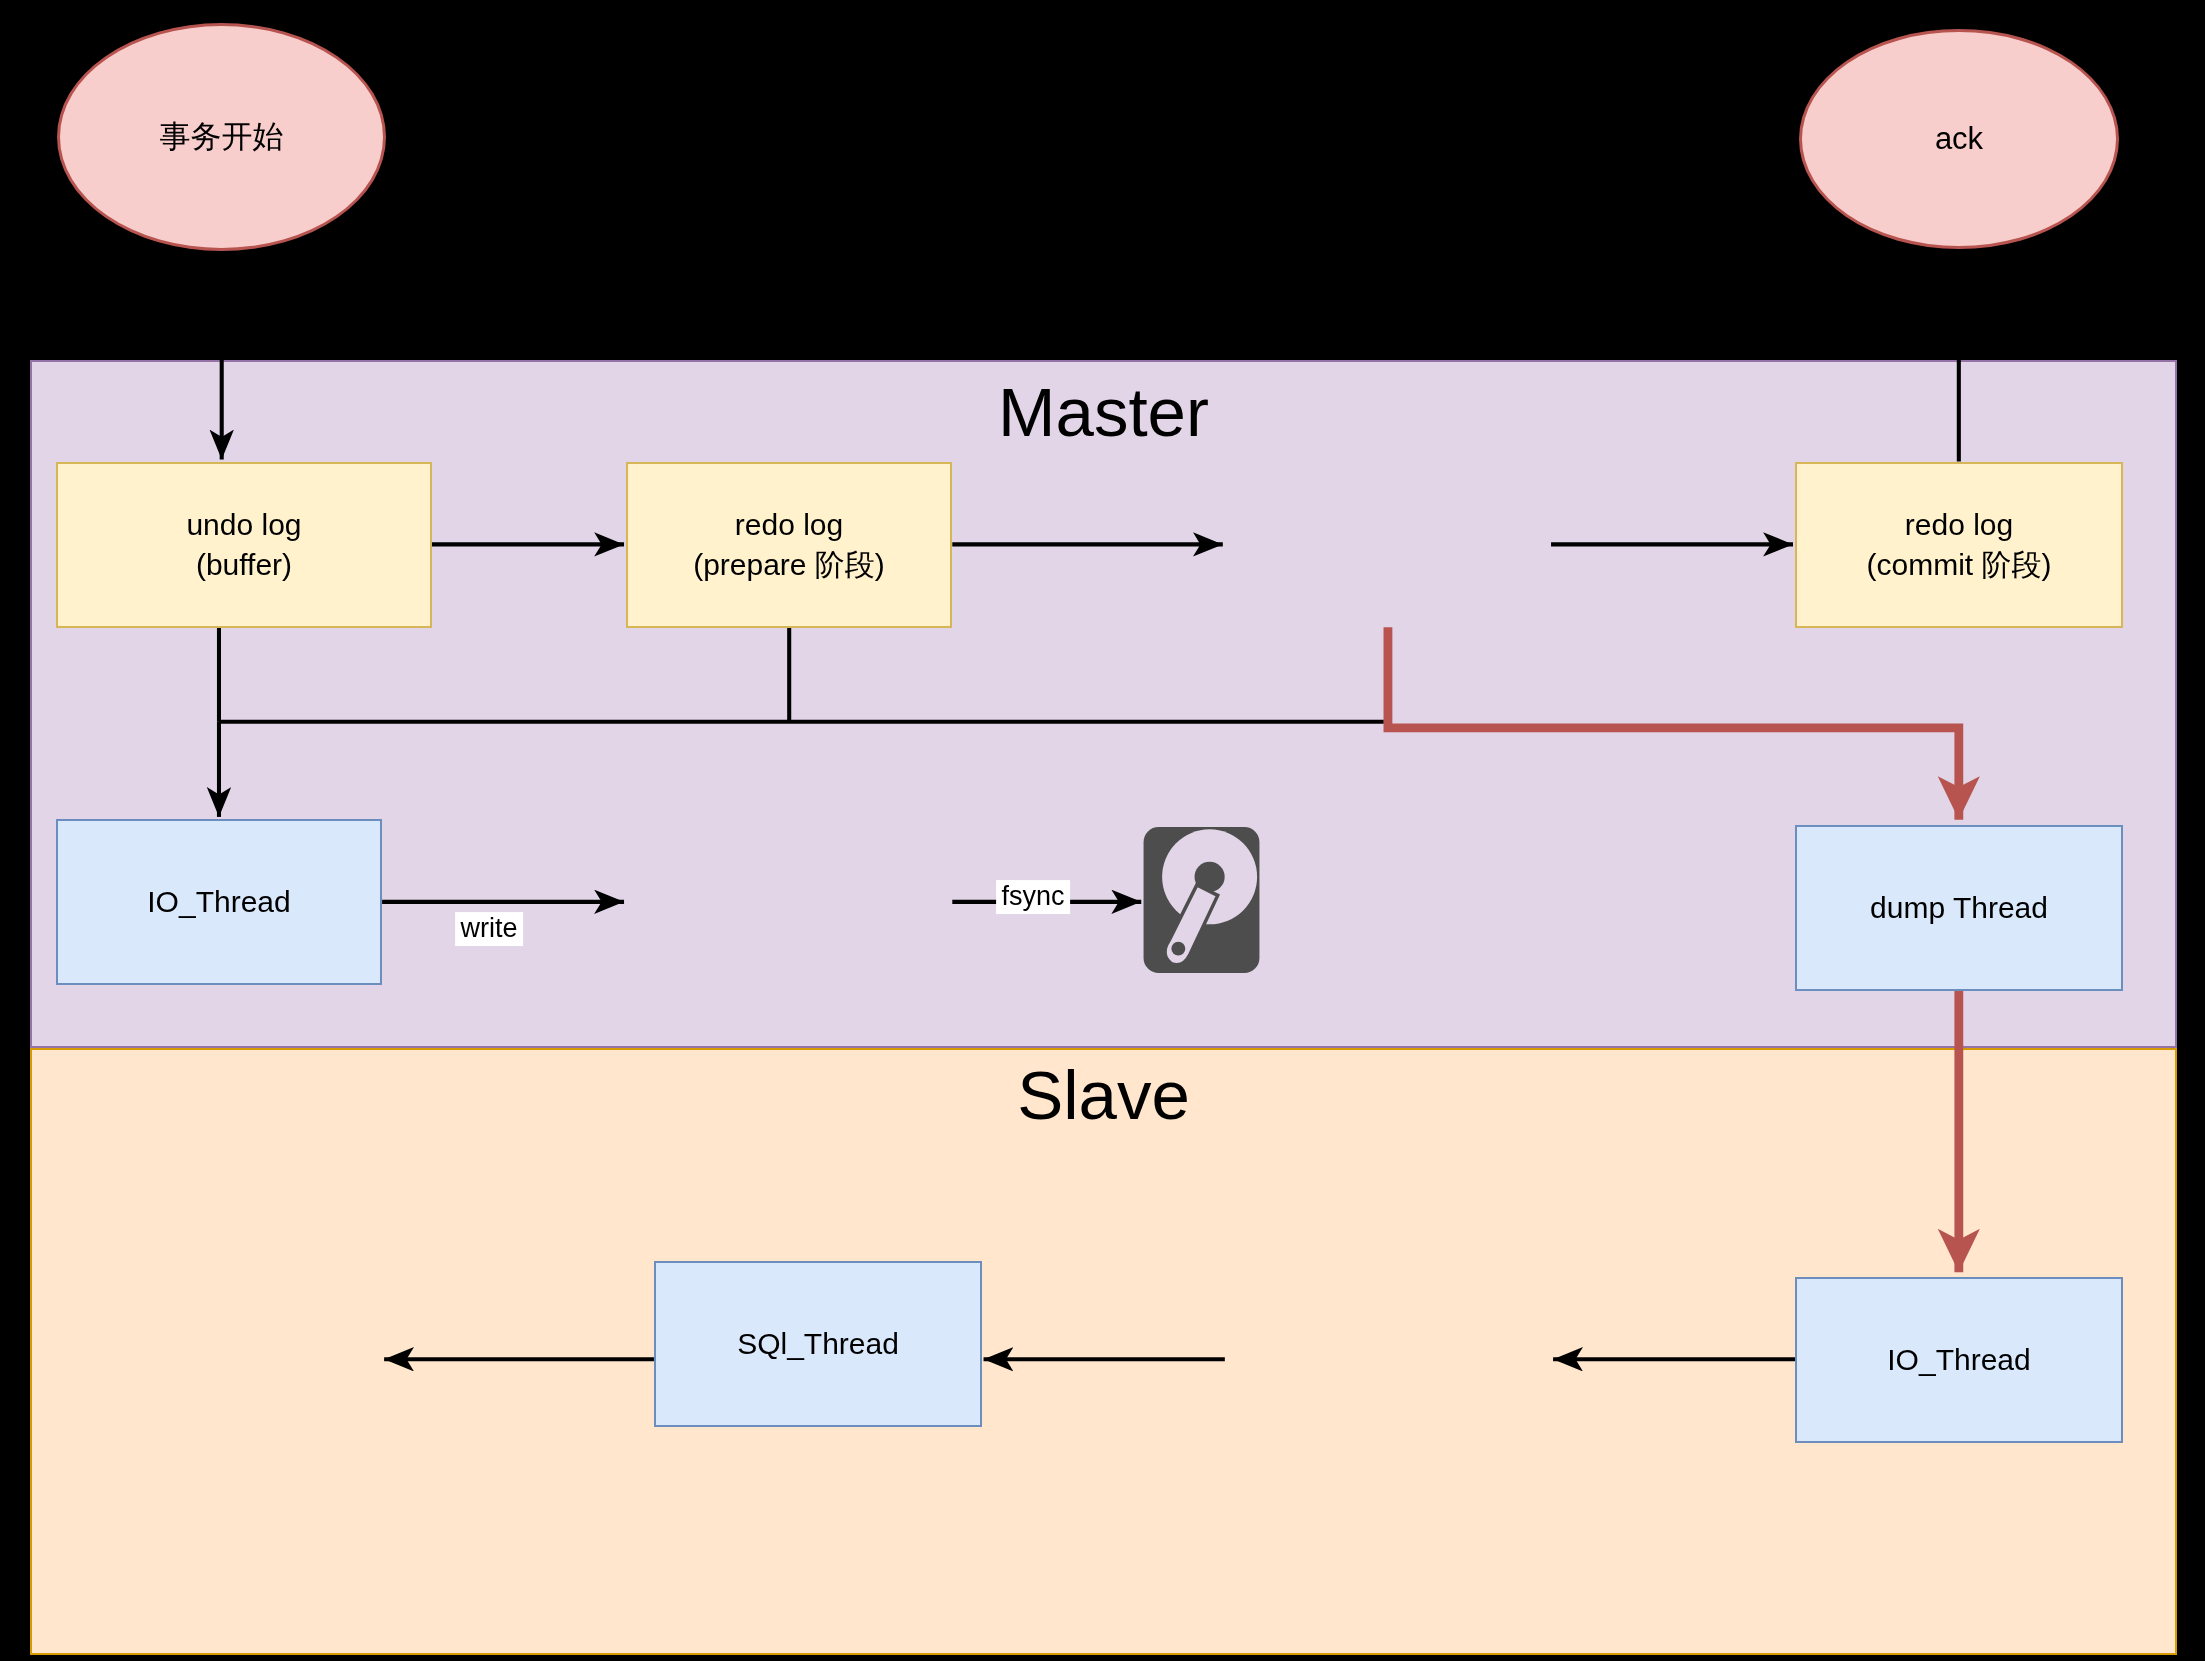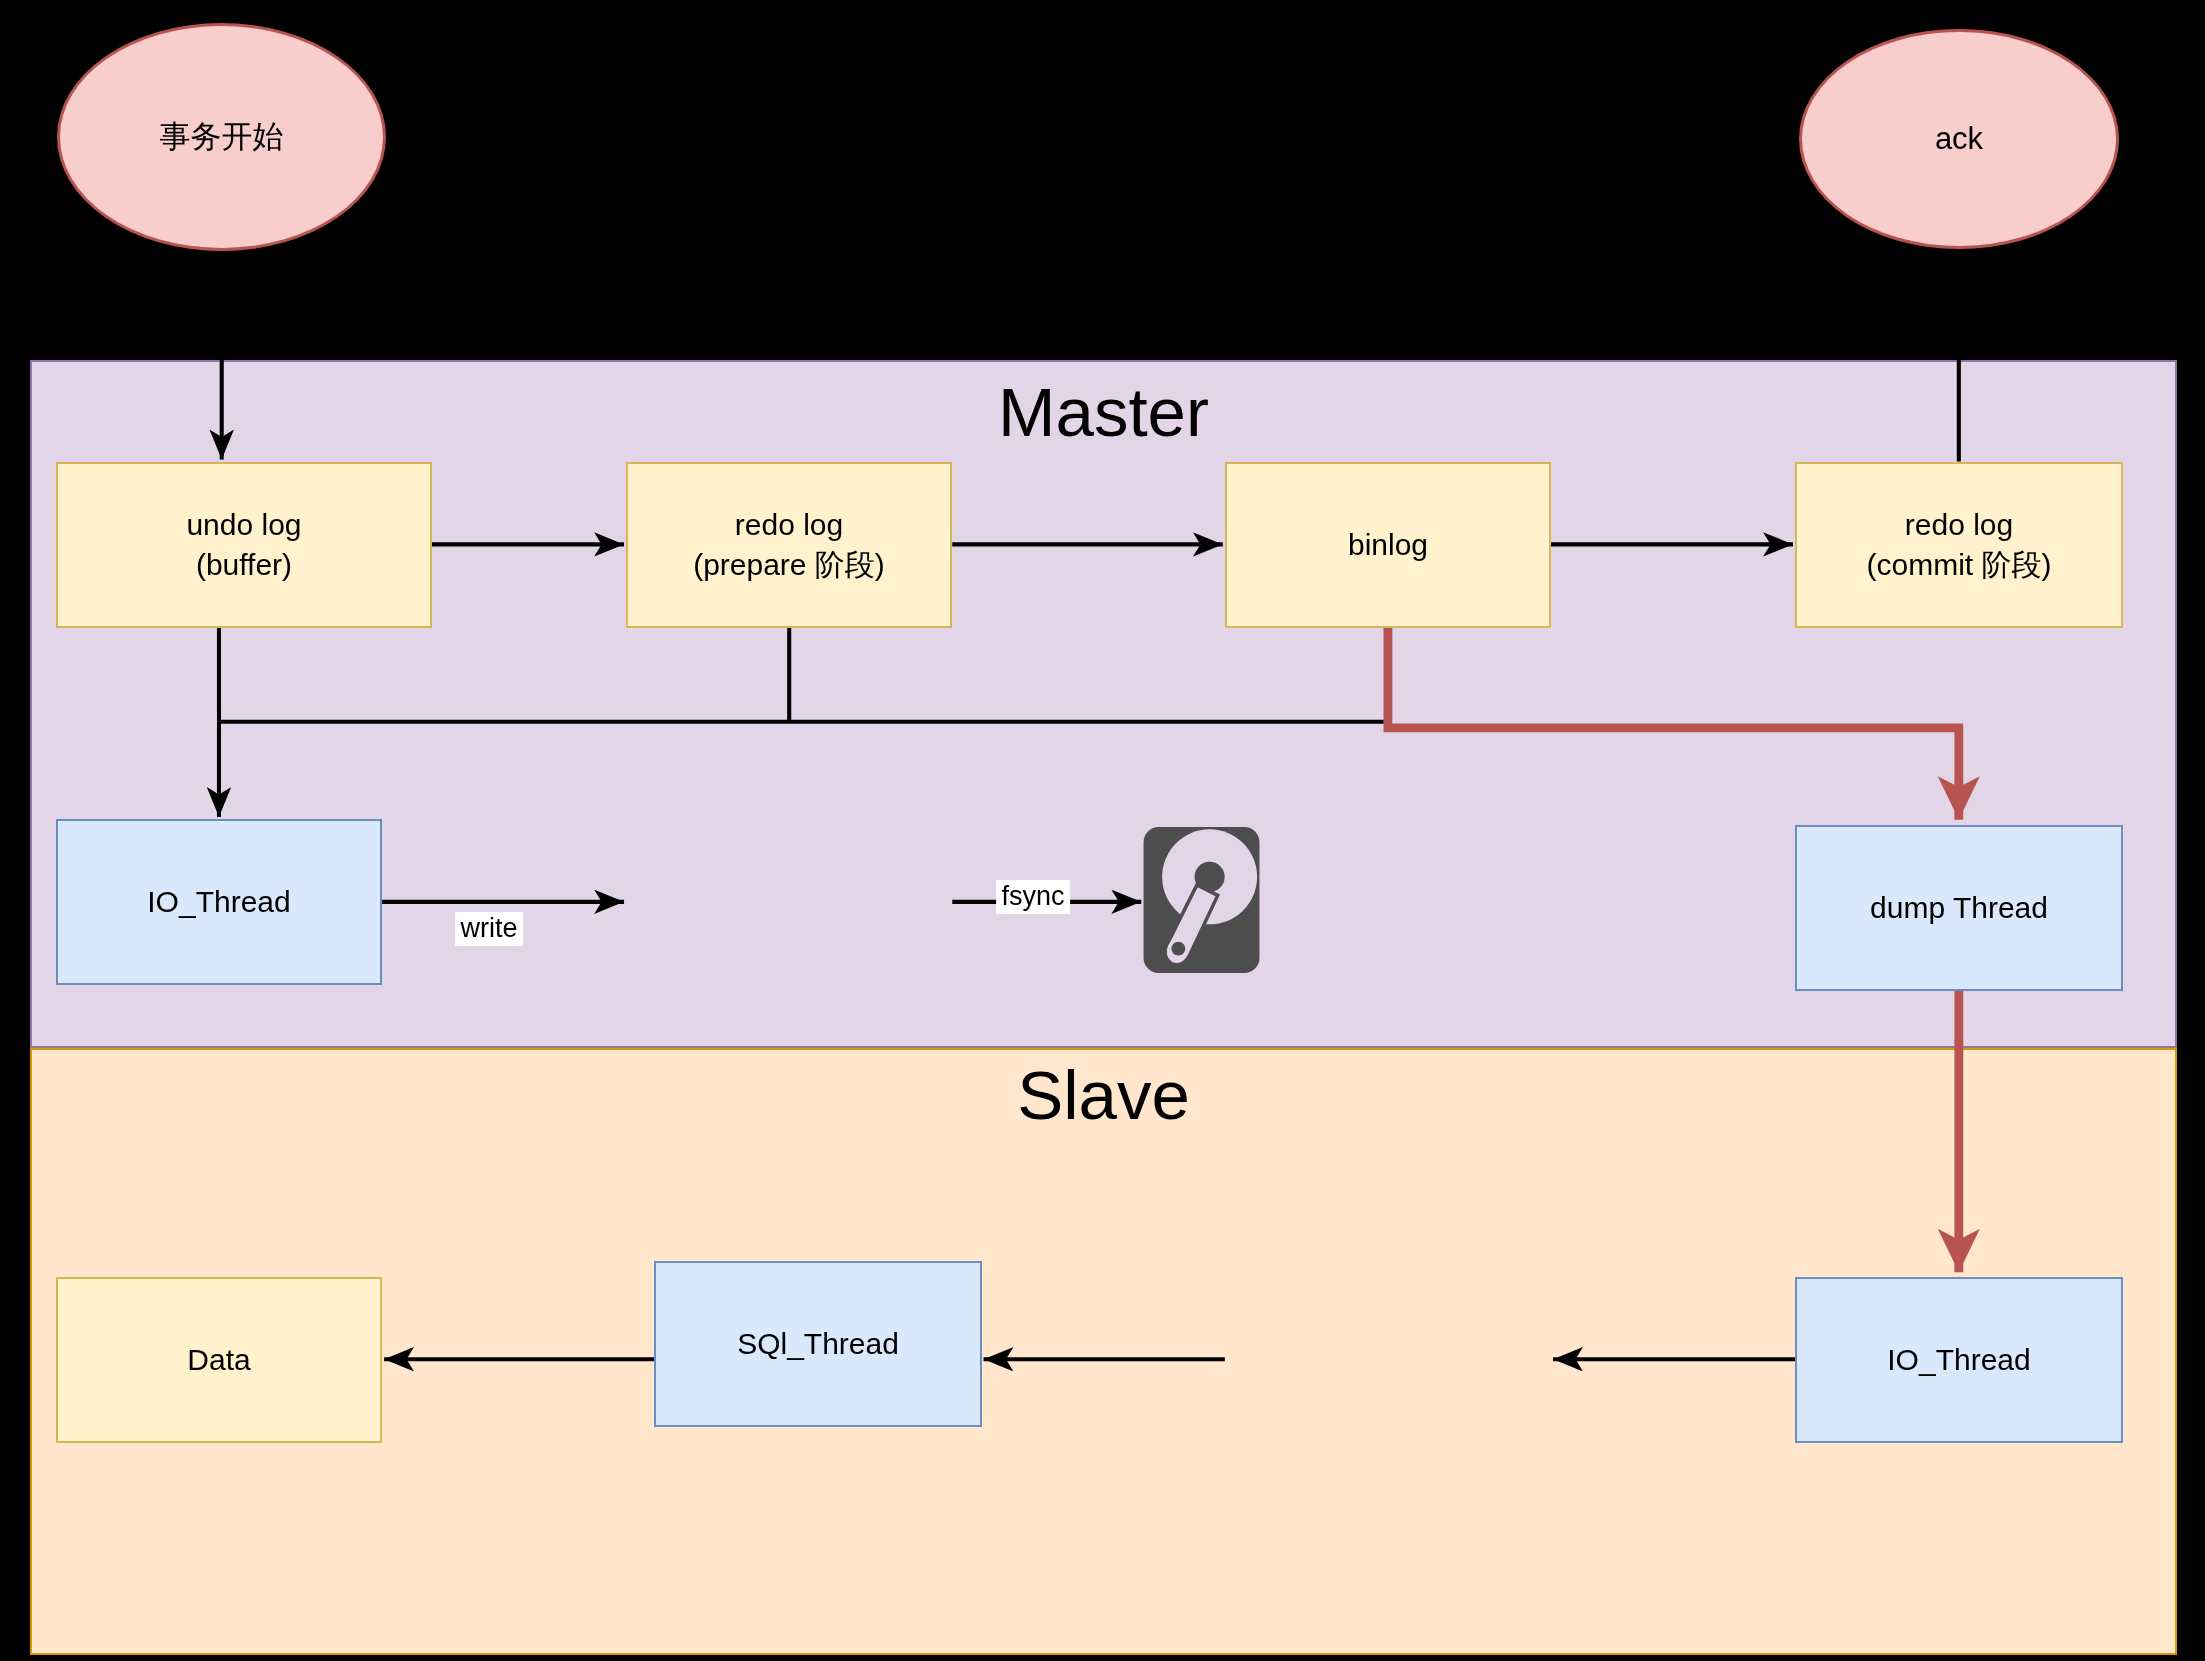--- a/index.html
+++ b/index.html
@@ -127,23 +127,20 @@
   </div>
 
   <div class="node yellow" style="left:56px;top:462px;width:376px;height:166px;">
     <span>undo log
 (buffer)</span>
   </div>
   <div class="node yellow" style="left:626px;top:462px;width:326px;height:166px;">
     <span>redo log
 (prepare 阶段)</span>
   </div>
-  <div class="node yellow" style="left:1225px;top:462px;width:326px;height:166px;">
-    <span>binlog</span>
-  </div>
   <div class="node yellow" style="left:1795px;top:462px;width:328px;height:166px;">
     <span>redo log
 (commit 阶段)</span>
   </div>
 
   <div class="node blue" style="left:56px;top:819px;width:326px;height:166px;">
     <span>IO_Thread</span>
   </div>
   <div class="node blue" style="left:1795px;top:825px;width:328px;height:166px;">
     <span>dump Thread</span>
@@ -153,23 +150,20 @@
     <rect x="0" y="0" width="100" height="126" rx="13" fill="#4D4D4D"></rect>
     <circle cx="57" cy="43" r="41" fill="#E1D5E7"></circle>
     <circle cx="57" cy="43" r="13" fill="#4D4D4D"></circle>
     <path d="M24,118 Q14,110 22,98 L46,50 L64,59 L40,110 Q34,122 24,118 Z" fill="#E1D5E7" stroke="#4D4D4D" stroke-width="3"></path>
     <circle cx="30" cy="105" r="6" fill="#4D4D4D"></circle>
   </svg>
 
   <div class="edge-label" style="left:489px;top:897px;margin-top:32px;">write</div>
   <div class="edge-label" style="left:1033px;top:897px;">fsync</div>
 
-  <div class="node yellow" style="left:56px;top:1277px;width:326px;height:166px;">
-    <span>Data</span>
-  </div>
   <div class="node blue" style="left:654px;top:1261px;width:328px;height:166px;">
     <span>SQl_Thread</span>
   </div>
   <div class="node blue" style="left:1795px;top:1277px;width:328px;height:166px;">
     <span>IO_Thread</span>
   </div>
 
 </div>
 
 

